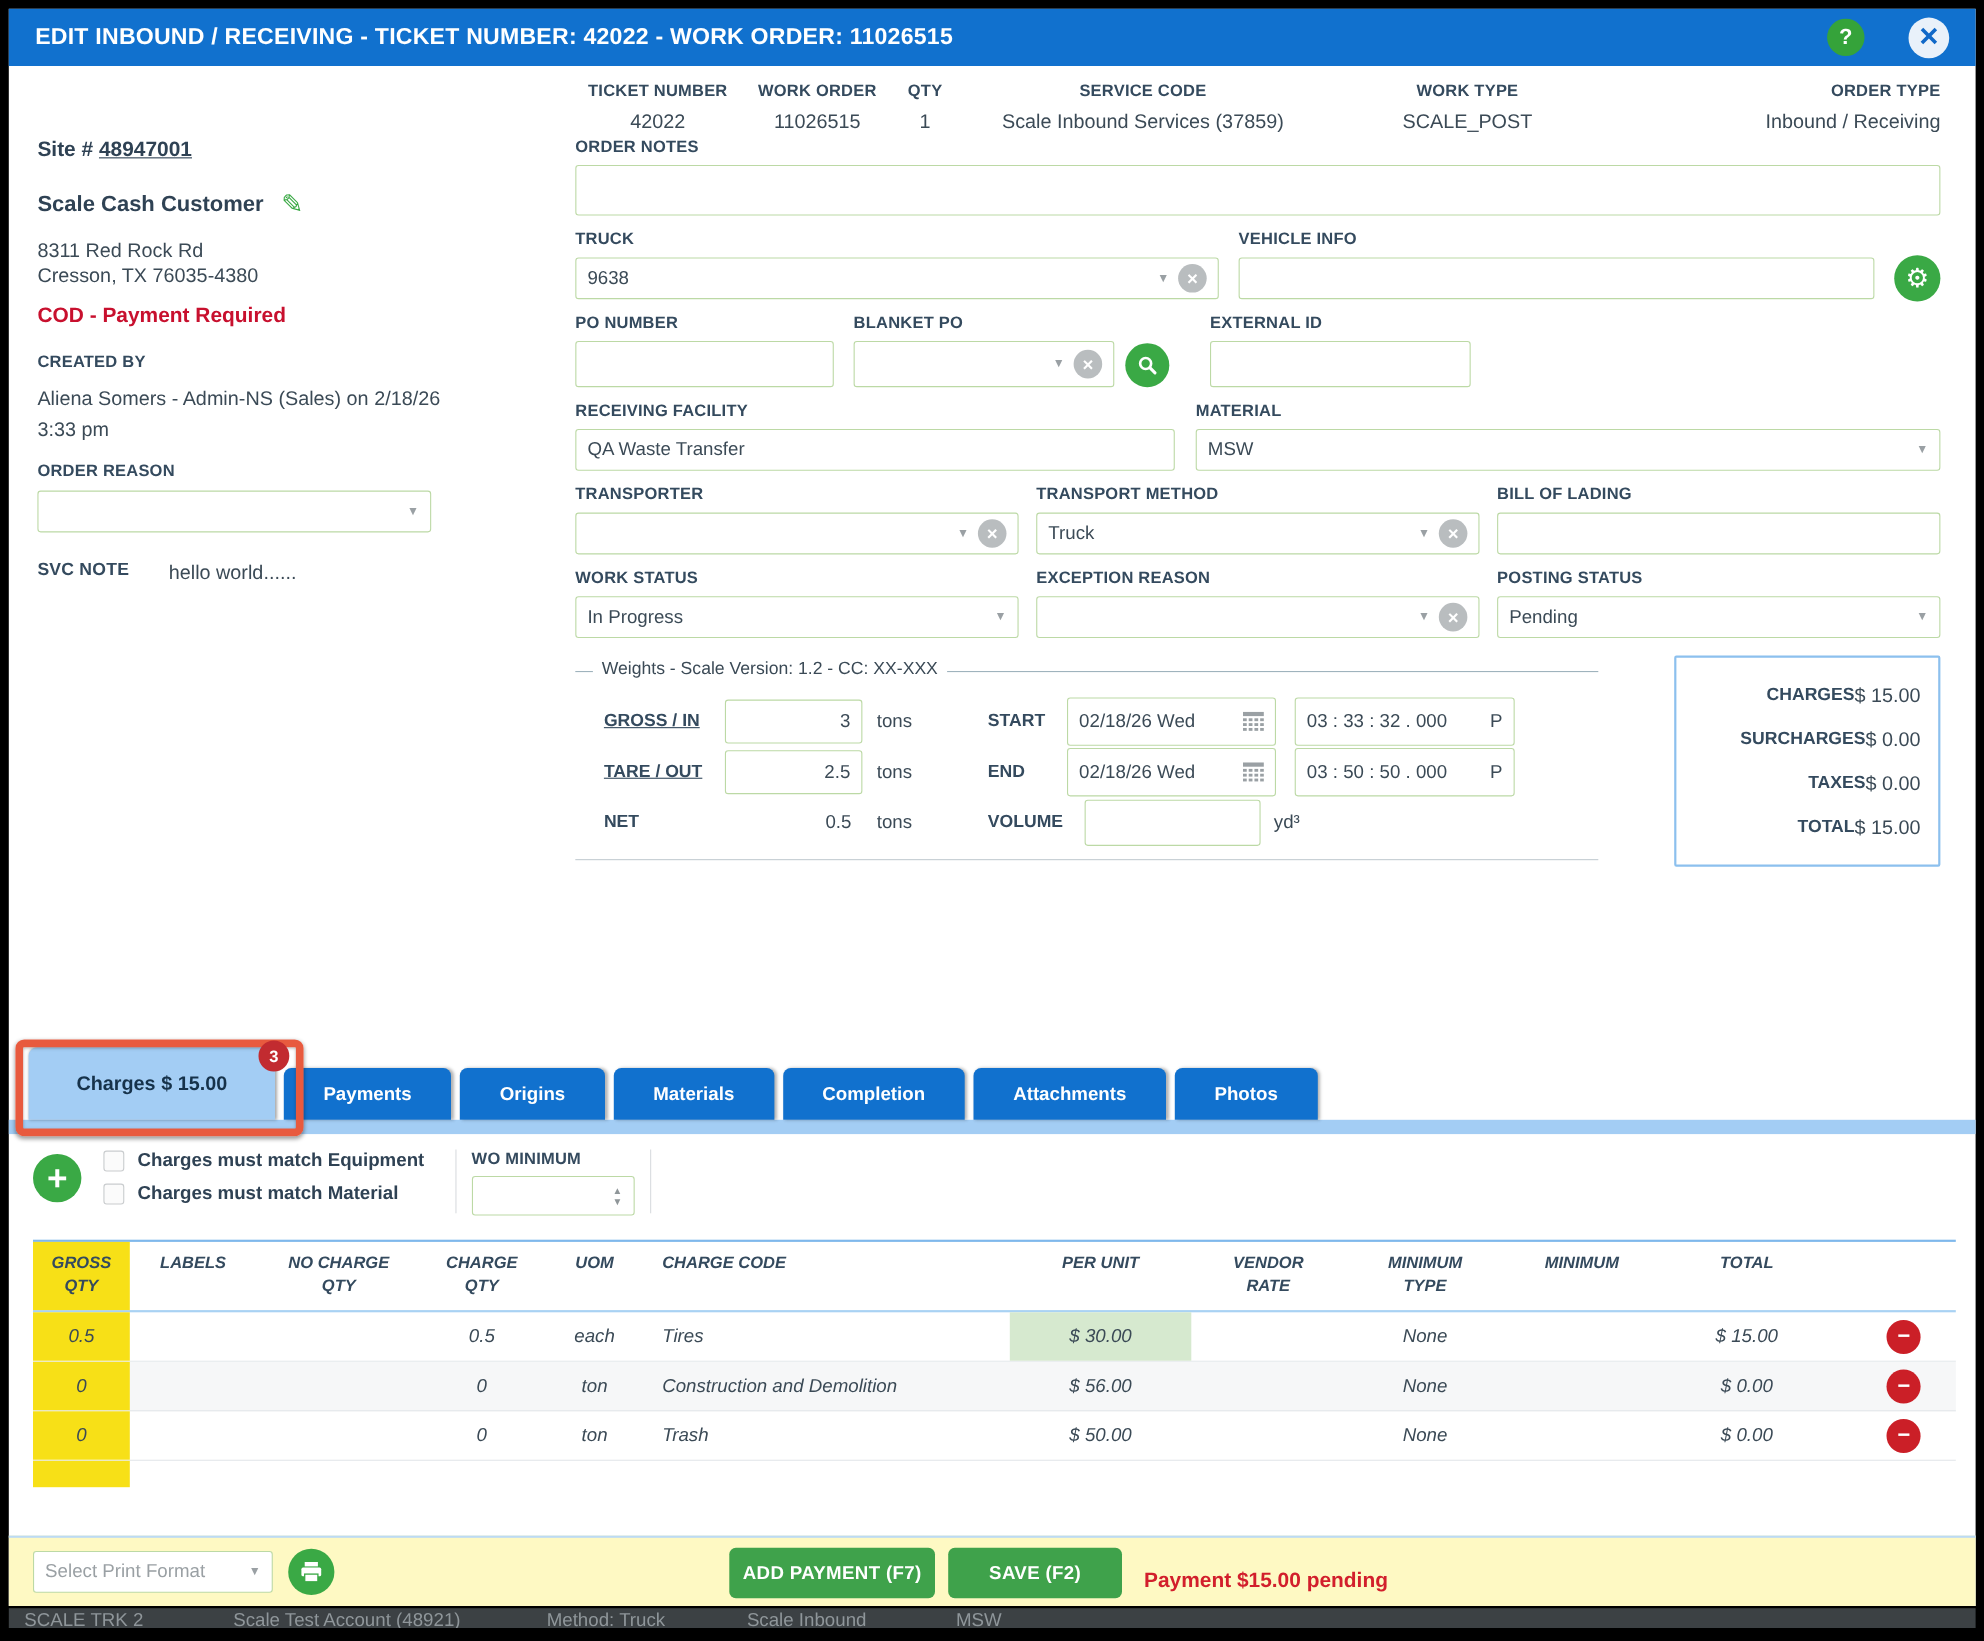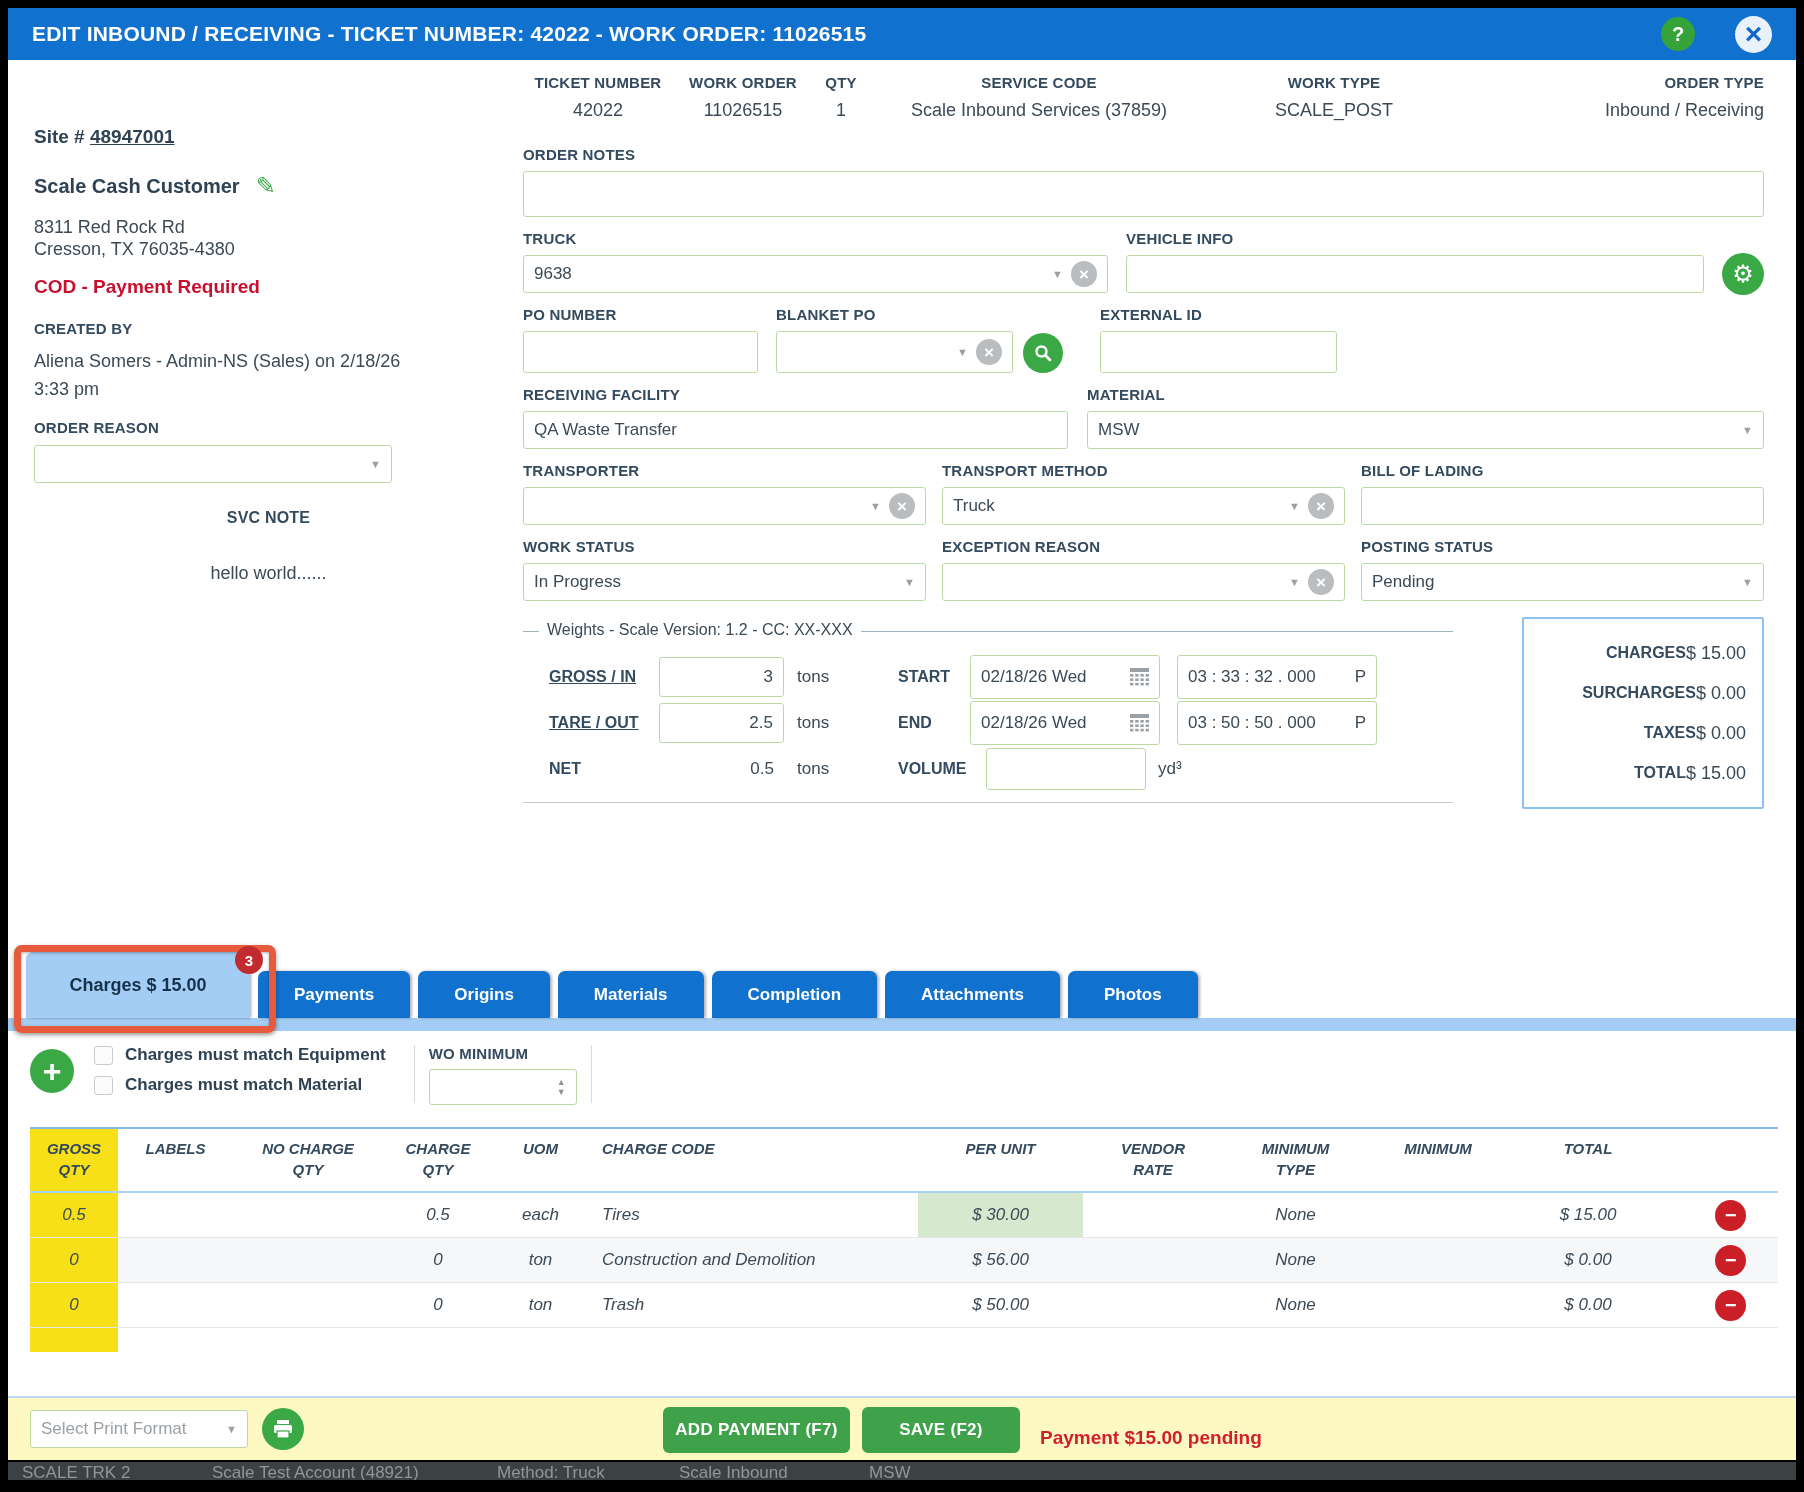--- a/index.html
+++ b/index.html
@@ -26,34 +26,34 @@
   .site-line { font-size: 19px; font-weight: 700; color: #2f4254; margin-bottom: 24px; margin-top: 48px; }
   .site-number { text-decoration: underline; }
   .customer-line { display: flex; align-items: center; gap: 16px; font-weight: 700; font-size: 20px; color: #2f4254; margin-bottom: 16px; }
   .edit-icon { color: #3aa945; font-size: 24px; transform: rotate(0deg); cursor: pointer; }
   .addr { font-size: 18px; color: #3b4a56; line-height: 22px; }
   .cod { color: #c8102e; font-weight: 700; font-size: 19px; margin: 16px 0 22px; }
   .created-label { margin-bottom: 10px; }
   .created-text { font-size: 18px; color: #3b4a56; line-height: 28px; width: 372px; margin-bottom: 16px; }
   .or-label { margin-bottom: 9px; }
   .or-select { width: 358px; height: 34px; }
-  .svc-row { display: flex; align-items: center; gap: 36px; margin-top: 26px; flex-direction: column; }
+  .svc-row { display: flex; align-items: flex-start; gap: 36px; margin-top: 26px; }
   .svc-text { font-size: 18px; color: #3b4a56; }
   
   .input, .combo {
     border: 1px solid #bcd9a5; border-radius: 3px; background: #fff; height: 38px;
     display: flex; align-items: center; padding: 0 10px; font-size: 17px; color: #3b4a56;
   }
   .combo { justify-content: flex-start; }
   .combo .val { flex: 1; }
   .arrow { color: #9aa0a4; font-size: 11px; margin-left: 6px; }
   .clear-x { width: 26px; height: 26px; border-radius: 50%; background: #b9bdbf; color: #fff; font-weight: 700; font-size: 17px; line-height: 1; display: flex; align-items: center; justify-content: center; margin-left: 8px; cursor: pointer; flex: 0 0 auto; }
   .green-circle { border-radius: 50%; background: #3aa945; color: #fff; display: flex; align-items: center; justify-content: center; cursor: pointer; flex: 0 0 auto; }
   
-  .info-row { display: flex; align-items: center; padding-top: 6px; margin-bottom: 25px; }
+  .info-row { display: flex; align-items: center; padding-top: 6px; margin-bottom: 4px; }
   .info-field { text-align: center; }
   .info-field .f-val { font-size: 18px; color: #3b4a56; margin-top: 9px; }
   .if-ticket { width: 150px; }
   .if-wo { width: 140px; }
   .if-qty { width: 56px; }
   .if-svc { width: 340px; }
   .if-wt { width: 250px; text-align: center; }
   .if-ot { margin-left: auto; text-align: right; }
   .fgroup { display: flex; flex-direction: column; gap: 8px; }
   .form-row { display: flex; margin-bottom: 13px; }

